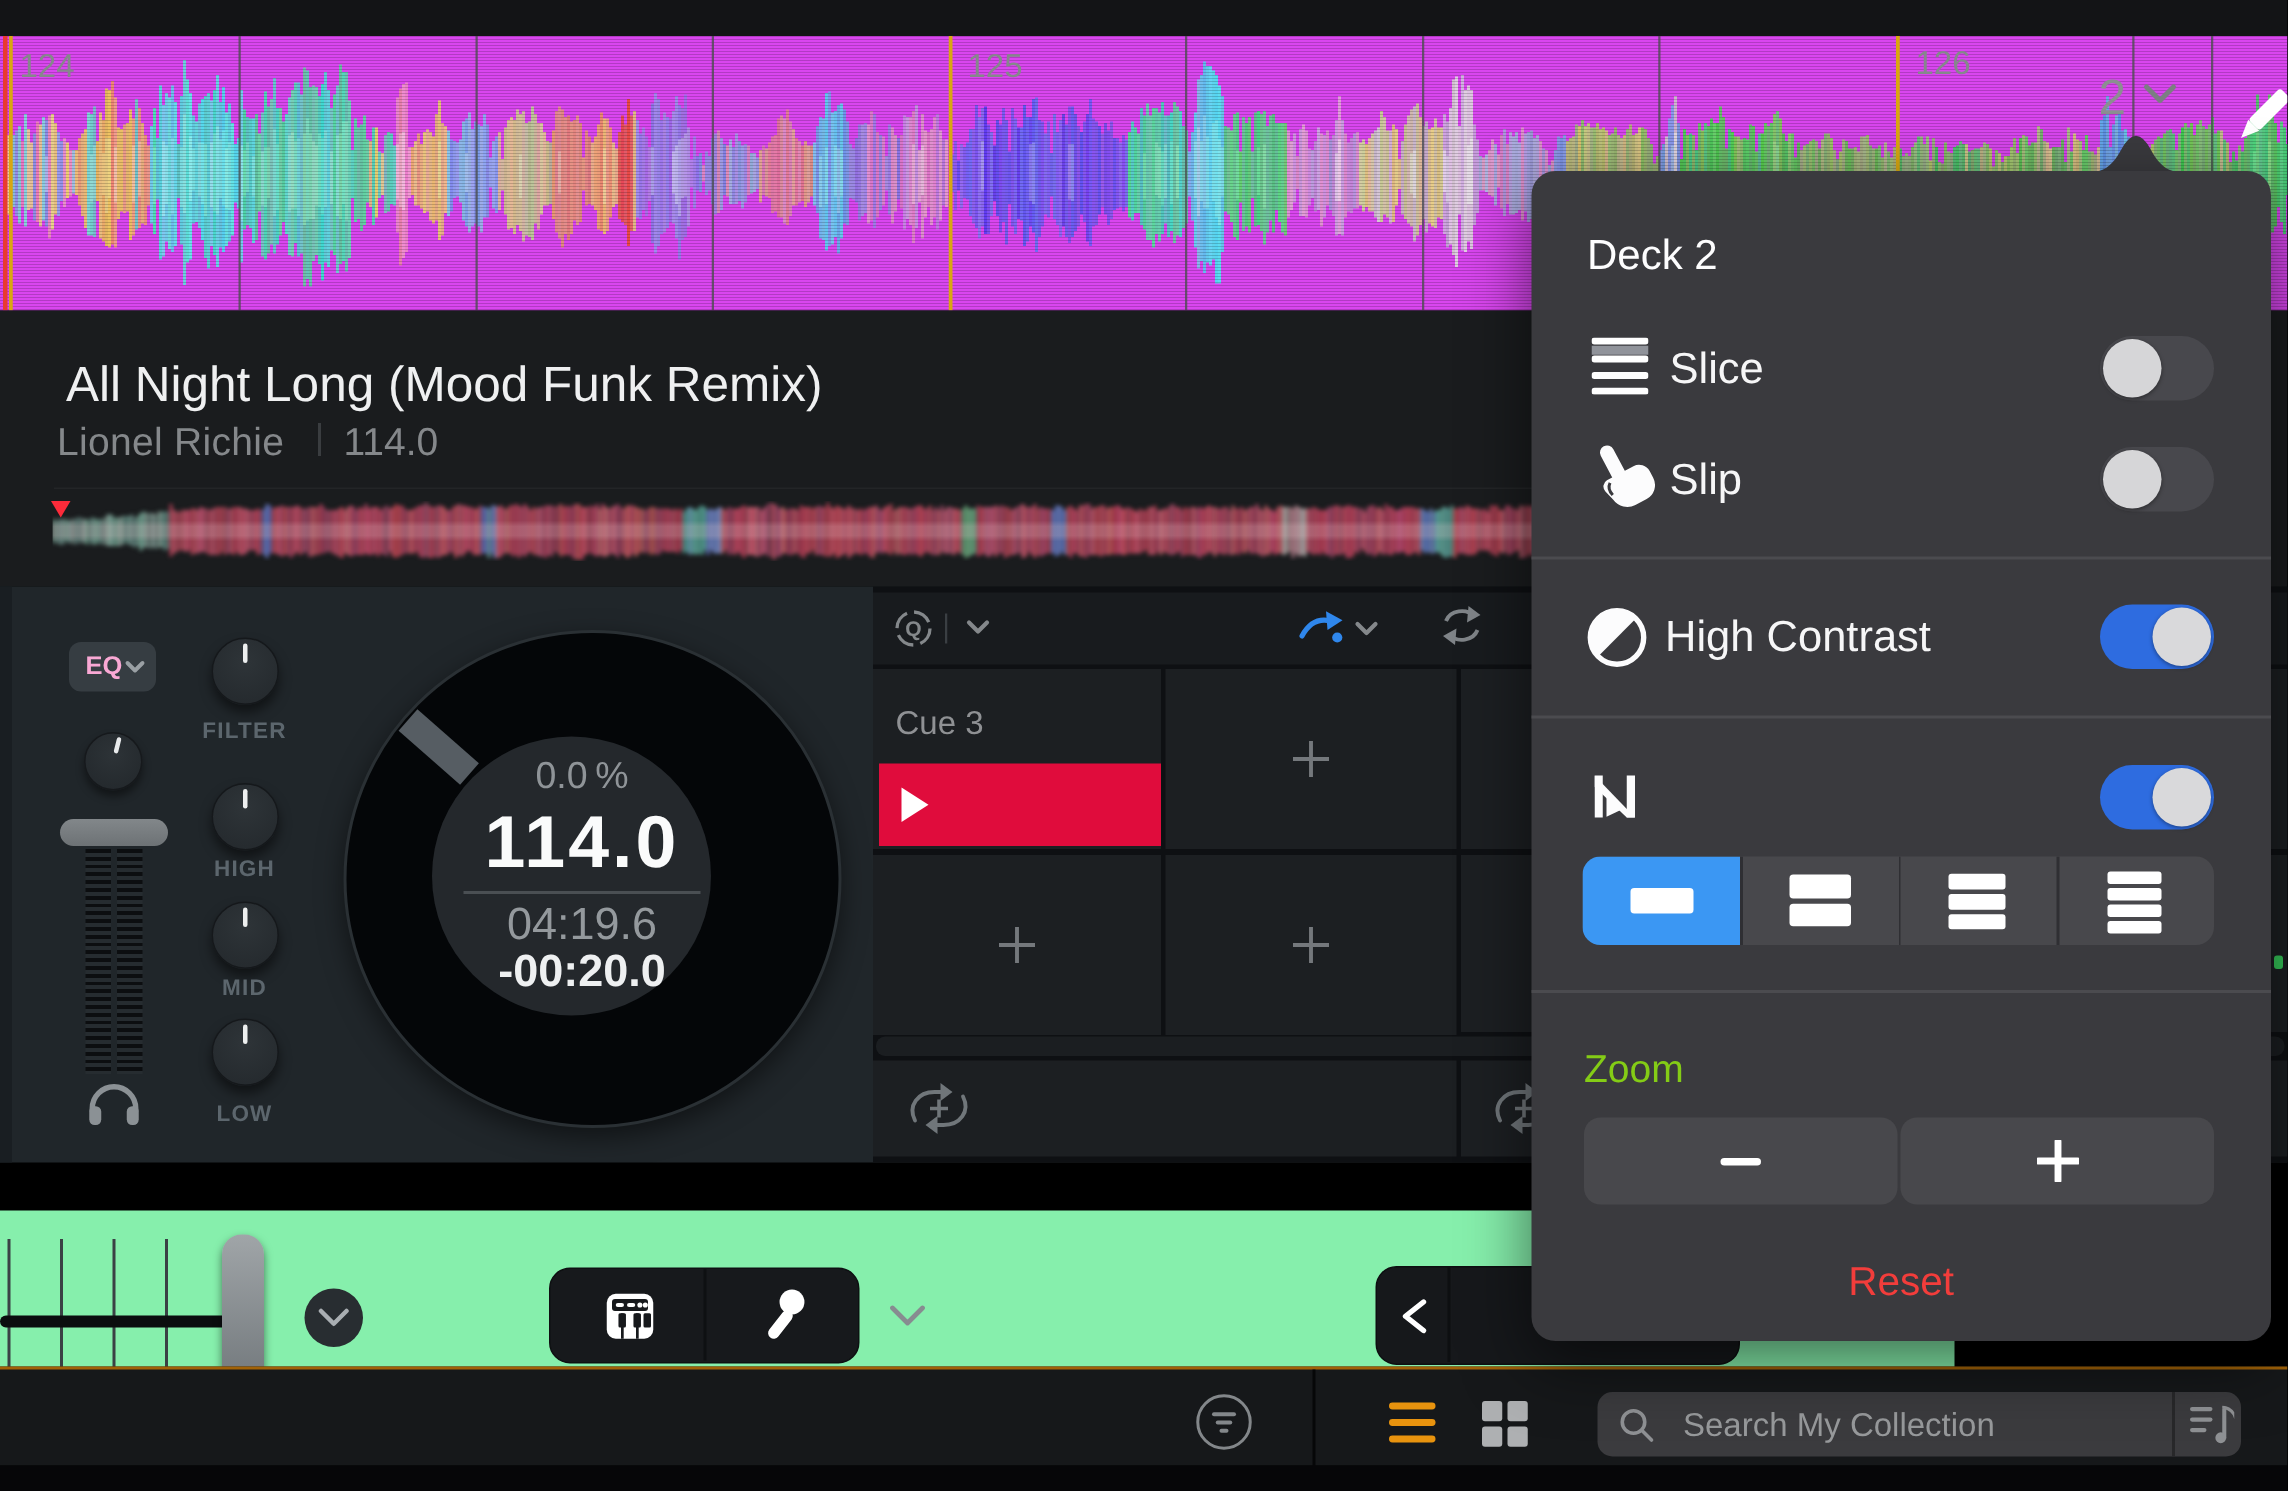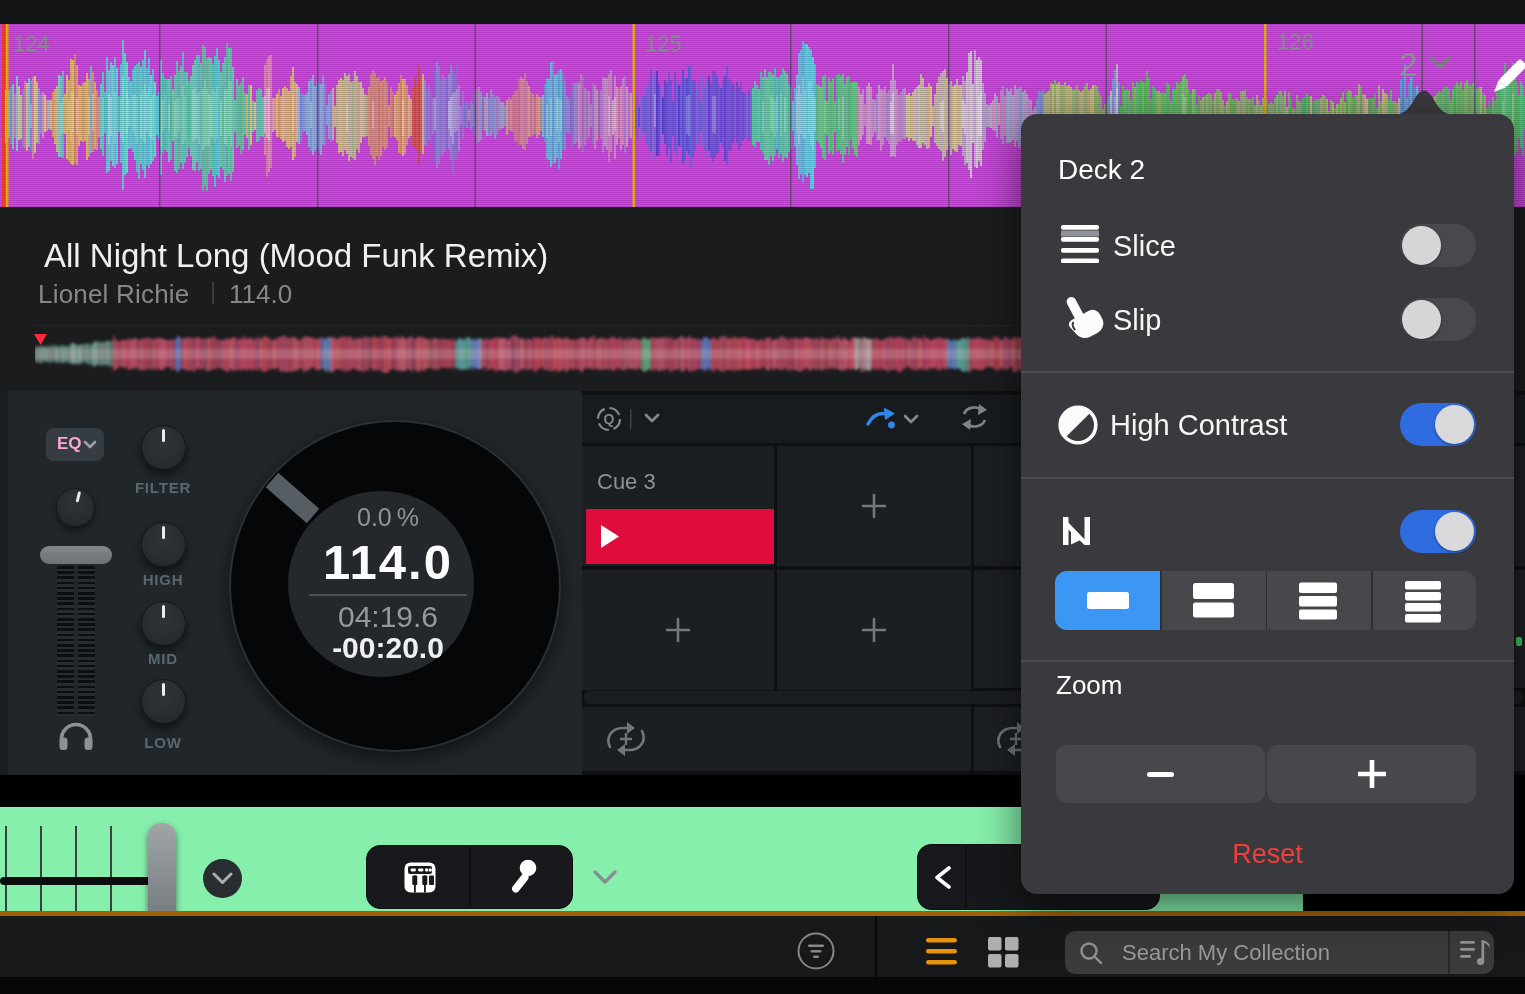--- a/index.html
+++ b/index.html
@@ -1823,21 +1823,21 @@
       </svg>
   <div class="abs" style="left:917px;top:37px;width:243px;height:66px;border-radius:14px;background:#16181b;border:1.5px solid #0d0f11">
     <svg class="abs" style="left:13px;top:21px" width="22" height="24">
           <path d="M18 2 L6 11.5 L18 21" stroke="#fff" stroke-width="3.6" fill="none" stroke-linecap="round" stroke-linejoin="round"></path>
         </svg>
     <div class="abs" style="left:47px;top:0;width:1.5px;height:63px;background:#0d0f11"></div>
   </div>
   <div class="abs" style="left:1004px;top:113px;font-size:17px;color:#6b7074;letter-spacing:.5px">LOOP</div>
 </div>
 
-<div class="abs" style="left:0;top:911px;width:1525px;height:66px;background:#16181a;border-top:5px solid #a16207">
+<div class="abs" style="left:0;top:911px;width:1525px;height:66px;background:#16181a;border-top:2px solid #a16207">
   <svg class="abs" style="left:797px;top:16px" width="38" height="38">
     <circle cx="19" cy="19" r="17.5" stroke="#83878a" stroke-width="2" fill="none"></circle>
     <rect x="11" y="12.5" width="16" height="2.6" rx="1.3" fill="#83878a"></rect>
     <rect x="13.5" y="18" width="11" height="2.6" rx="1.3" fill="#83878a"></rect>
     <rect x="16" y="23.5" width="6" height="2.6" rx="1.3" fill="#83878a"></rect>
   </svg>
   <div class="abs" style="left:875px;top:0;width:2px;height:66px;background:#060708"></div>
   <svg class="abs" style="left:926px;top:21px" width="32" height="32">
     <rect x="0" y="1" width="31" height="4.6" rx="2.3" fill="#e8930e"></rect>
     <rect x="0" y="12" width="31" height="4.6" rx="2.3" fill="#e8930e"></rect>
@@ -1934,21 +1934,21 @@
       <rect x="244" y="25" width="38" height="10.5" rx="2" fill="#fff"></rect>
       <rect x="244" y="38.5" width="38" height="10" rx="2" fill="#fff"></rect>
       <rect x="350" y="10" width="36" height="8.4" rx="2" fill="#fff"></rect>
       <rect x="350" y="21" width="36" height="8.4" rx="2" fill="#fff"></rect>
       <rect x="350" y="32" width="36" height="8.4" rx="2" fill="#fff"></rect>
       <rect x="350" y="43" width="36" height="8.4" rx="2" fill="#fff"></rect>
     </svg>
   </div>
 
   <div class="abs" style="left:0;top:546px;width:493px;height:1.5px;background:#4b4b4f"></div>
-  <div class="abs" style="left:35px;top:556px;font-size:26px;color:#ffffff">Zoom</div>
+  <div class="abs" style="left:35px;top:583px;font-size:26px;color:#84cc16">Zoom</div>
   <div class="abs" style="left:35px;top:631px;width:209px;height:58px;border-radius:11px;background:#48484c">
     <div class="abs" style="left:91px;top:26.5px;width:27px;height:5px;border-radius:2.5px;background:#fff"></div>
   </div>
   <div class="abs" style="left:246px;top:631px;width:209px;height:58px;border-radius:11px;background:#48484c">
     <svg class="abs" style="left:91px;top:15px" width="28" height="28">
           <path d="M14 1 V27 M1 14 H27" stroke="#fff" stroke-width="4.6" stroke-linecap="round"></path>
         </svg>
   </div>
   <div class="abs" style="left:0;top:725px;width:493px;text-align:center;font-size:27px;color:#f23d3b">Reset</div>
 </div>

